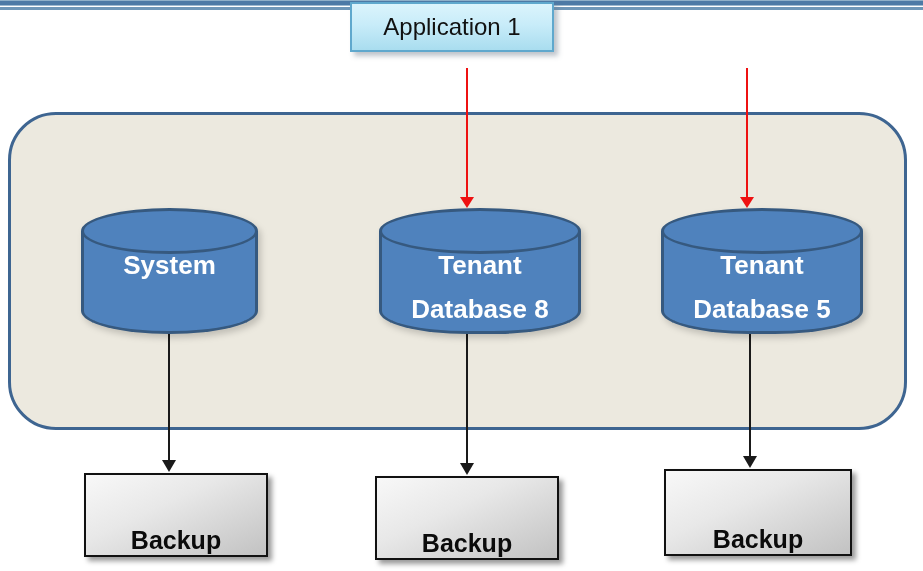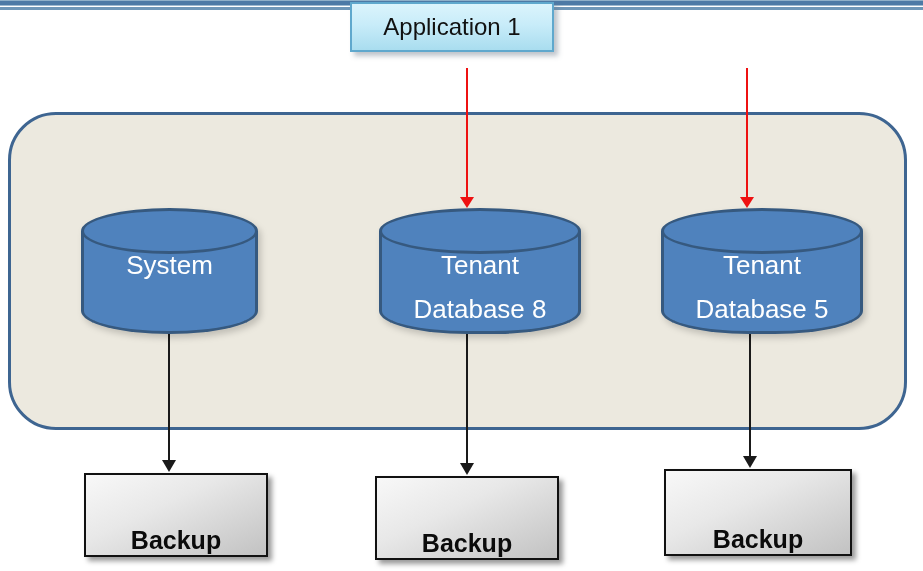--- a/index.html
+++ b/index.html
@@ -69,21 +69,21 @@
     z-index: 2;
   }
   .cyl-label {
     position: absolute; left: 0; right: 0; top: 35px;
     z-index: 3;
     text-align: center;
     color: #ffffff;
     font-size: 26px;
     line-height: 44px;
   }
-  .cyl-label span { display: block; }
+  .cyl-label span { display: block; font-weight: bold; }
 
   
   .arrow { position: absolute; width: 14px; }
   .arrow .shaft {
     position: absolute; left: 50%; margin-left: -1px;
     top: 0; bottom: 9px; width: 2px;
   }
   .arrow .head {
     position: absolute; bottom: 0; left: 50%; margin-left: -7px;
     width: 0; height: 0;

